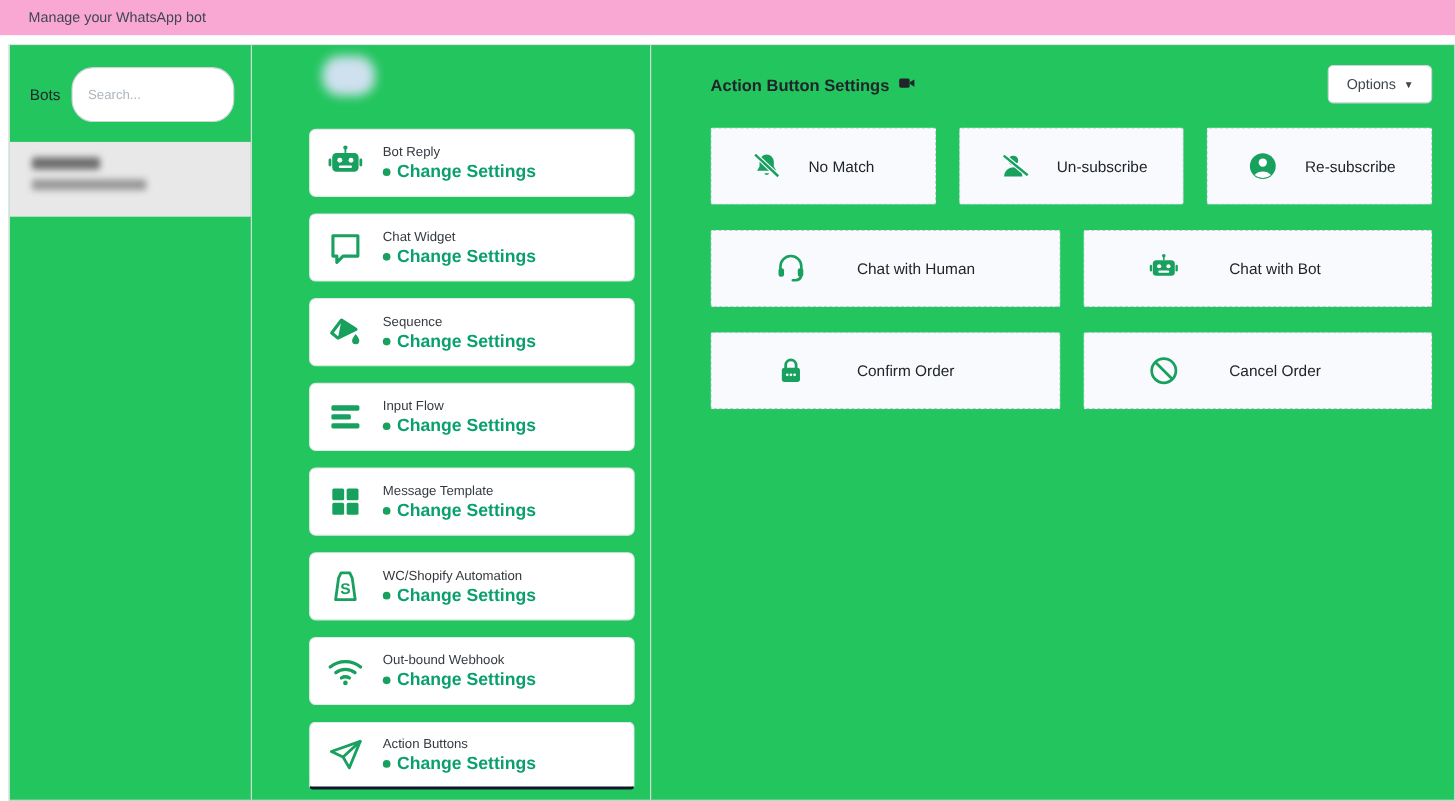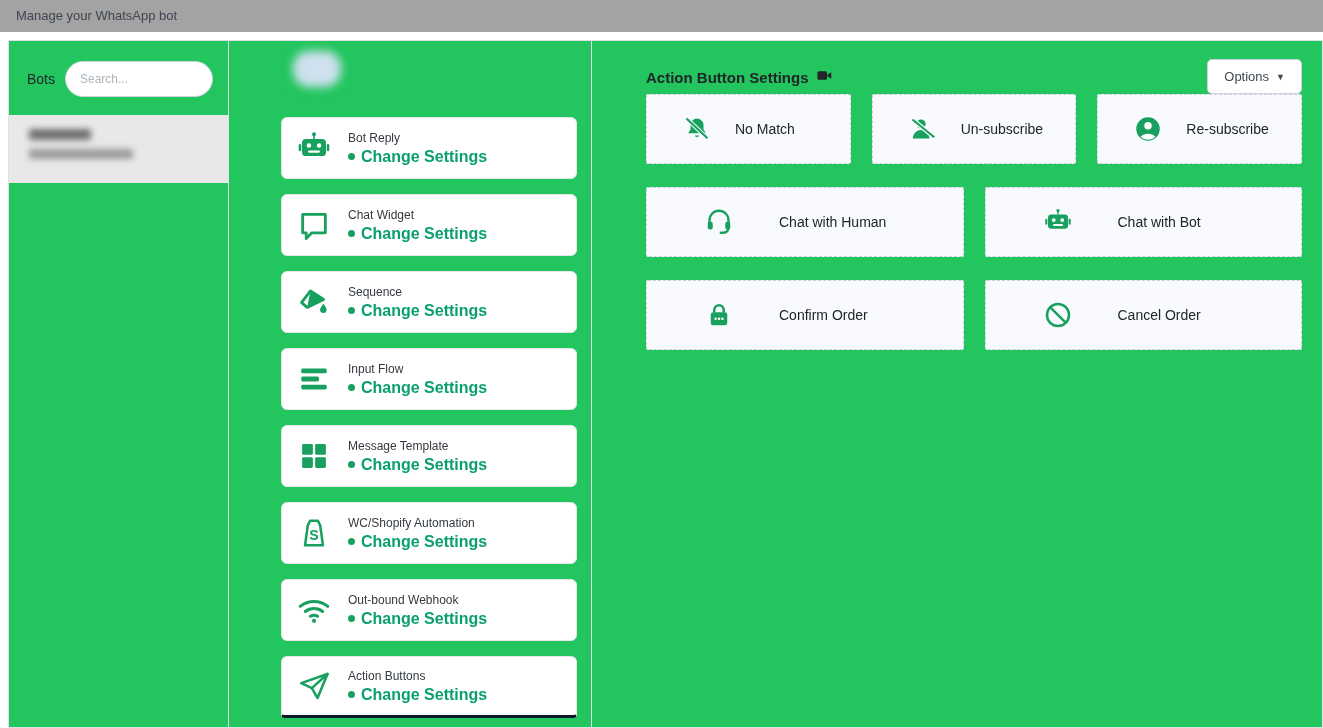--- a/index.html
+++ b/index.html
@@ -1,31 +1,31 @@
 <!DOCTYPE html>
 <html><head>
 <meta charset="utf-8">
 <style>
   * { box-sizing: border-box; margin: 0; padding: 0; }
   html, body { width: 1323px; height: 728px; overflow: hidden; background: #fff;
     font-family: "Liberation Sans", sans-serif; color: #212529; }
 
   
-  .topbar { height: 32px; background: #a3a3a3; line-height: 32px;
-    padding-left: 16px; font-size: 13px; color: #3f4650; }
+  .topbar { height: 32px; background: #f9a8d4; line-height: 32px;
+    padding-left: 26px; font-size: 13px; color: #3f4650; }
 
   
   .page { display: flex; height: 688px; margin-left: 8px; margin-top: 8px;
     border: 1px solid #dee2e6; background: #22c55e; gap: 38px; }
 
   
   .sidebar { width: 220px; border-right: 1px solid #dee2e6; flex: none; }
   .sidebar-head { display: flex; align-items: center; gap: 10px; padding: 20px 12px 18px 18px; }
   .sidebar-title { font-size: 14px; color: #212529; }
-  .search-pill { width: 148px; height: 36px; border: 1px solid #ced4da; border-radius: 20px;
+  .search-pill { width: 148px; height: 50px; border: 1px solid #ced4da; border-radius: 20px;
     padding: 0 14px; font-size: 12px; color: #495057; outline: none;
     font-family: "Liberation Sans", sans-serif; }
   .search-pill::placeholder { color: #adb5bd; }
   .bot-item { height: 68px; background: #e8e8e8; padding: 14px 0 0 20px; cursor: pointer; }
   .blur-line { background: #8a8a8a; border-radius: 2px; filter: blur(3px); }
   .blur-line.l1 { width: 62px; height: 11px; margin-bottom: 9px; background: #6f6f6f; }
   .blur-line.l2 { width: 104px; height: 10px; background: #9a9a9a; }
 
   
   .menu-col { width: 325px; border-right: 1px solid #dee2e6; flex: none; padding: 0 14px;
@@ -37,21 +37,21 @@
   .menu-card.active { border-bottom: 3px solid #0f172a; border-radius: 6px 6px 4px 4px; }
   .menu-icon { width: 40px; height: 40px; flex: none; display: flex; align-items: center; justify-content: center; }
   .menu-texts { display: flex; flex-direction: column; gap: 3px; }
   .menu-label { font-size: 12px; color: #343a40; }
   .menu-link { display: flex; align-items: center; gap: 6px; font-size: 16px; font-weight: bold;
     color: #0aa06e; cursor: pointer; }
   .dot { width: 7px; height: 7px; border-radius: 50%; background: #18a05e; flex: none; }
 
   
   .main { flex: 1; padding: 18px 20px 0 16px; }
-  .main-head { display: flex; align-items: flex-start; justify-content: space-between; }
+  .main-head { display: flex; align-items: flex-start; justify-content: space-between; margin-bottom: 22px; }
   .main-title-wrap { display: flex; align-items: center; gap: 8px; padding-top: 8px; }
   .main-title { font-size: 15px; font-weight: bold; color: #212529; }
   .options-btn { border: 1px solid #ced4da; background: #fff; border-radius: 5px;
     padding: 9px 16px; font-size: 13px; color: #3f4650; cursor: pointer; display: flex;
     align-items: center; gap: 7px; font-family: "Liberation Sans", sans-serif; }
   .caret { font-size: 9px; color: #3f4650; }
 
   .tile-row { display: grid; gap: 21px; margin-bottom: 23px; }
   .tile-row.three { grid-template-columns: repeat(3, 1fr); }
   .tile-row.two { grid-template-columns: repeat(2, 1fr); }

